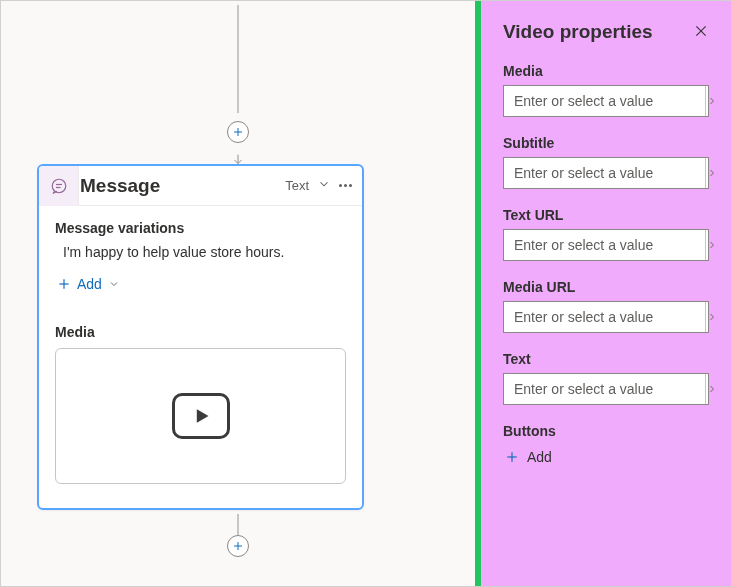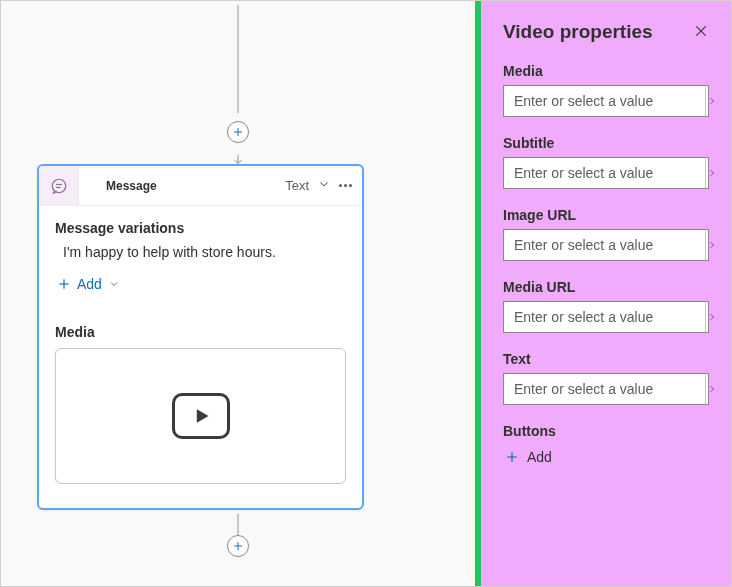--- a/index.html
+++ b/index.html
@@ -14,21 +14,21 @@
   .add-node.top { top: 120px; }
   .add-node.bottom { top: 534px; }
   .add-node svg { width: 12px; height: 12px; stroke: #0f6cbd; stroke-width: 2; }
   .arrowhead { position: absolute; left: 50%; top: 152px; transform: translateX(-50%); }
   .arrowhead svg { width: 14px; height: 14px; stroke: #8a8886; fill: none; stroke-width: 1.6; }
 
   .node-card { position: absolute; top: 163px; left: 36px; width: 327px; background: #fff; border: 2px solid #58a6ff; border-radius: 6px; box-shadow: 0 1px 2px rgba(0,0,0,0.06); }
   .node-header { display: flex; align-items: center; height: 40px; padding: 0 10px 0 0; border-bottom: 1px solid #edebe9; }
   .node-icon-wrap { width: 40px; height: 40px; background: #f5edf8; display: flex; align-items: center; justify-content: center; border-right: 1px solid #edebe9; border-top-left-radius: 4px; }
   .node-icon-wrap svg { width: 18px; height: 18px; stroke: #946998; fill: none; stroke-width: 1.6; }
-  .node-title { flex: 1; padding-left: 27px; font-weight: 600; font-size: 12px; }
+  .node-title { flex: 1; padding-left: 1px; font-weight: 600; font-size: 19px; }
   .node-meta { display: flex; align-items: center; gap: 8px; font-size: 13px; color: #605e5c; }
   .caret svg, .more svg { width: 14px; height: 14px; stroke: #605e5c; fill: none; stroke-width: 1.8; }
   .more { display: flex; gap: 2px; cursor: pointer; }
   .more span { width: 3px; height: 3px; background: #605e5c; border-radius: 50%; }
 
   .node-body { padding: 14px 16px 24px; }
   .section-label { font-weight: 600; font-size: 14px; margin-bottom: 8px; }
   .variation-text { font-size: 14px; margin: 4px 0 12px 8px; }
   .add-btn { display: inline-flex; align-items: center; gap: 6px; color: #0f6cbd; font-size: 14px; cursor: pointer; padding: 4px 2px; }
   .add-btn svg.plus { width: 14px; height: 14px; stroke: #0f6cbd; stroke-width: 2; }
@@ -93,21 +93,21 @@
               </svg></span>
           <span class="more">
               <span></span>
               <span></span>
               <span></span>
             </span>
         </div>
       </div>
       <div class="node-body">
         <div class="section-label">Message variations</div>
-        <div class="variation-text">I'm happy to help with store hours.</div>
+        <div class="variation-text">I'm happy to help value store hours.</div>
         <div class="add-btn">
           <svg class="plus" viewBox="0 0 24 24">
               <line x1="12" y1="4" x2="12" y2="20"></line>
               <line x1="4" y1="12" x2="20" y2="12"></line>
             </svg>
           <span>Add</span>
           <svg class="caret" viewBox="0 0 24 24">
               <polyline points="6 9 12 15 18 9"></polyline>
             </svg>
         </div>
@@ -160,21 +160,21 @@
         <input type="text" placeholder="Enter or select a value" style="">
         <div class="chev">
             <svg viewBox="0 0 24 24">
               <polyline points="9 6 15 12 9 18"></polyline>
             </svg>
           </div>
       </div>
     </div>
 
     <div class="form-group">
-      <label class="form-label">Image URL</label>
+      <label class="form-label">Text URL</label>
       <div class="combo">
         <input type="text" placeholder="Enter or select a value" style="">
         <div class="chev">
             <svg viewBox="0 0 24 24">
               <polyline points="9 6 15 12 9 18"></polyline>
             </svg>
           </div>
       </div>
     </div>
 

